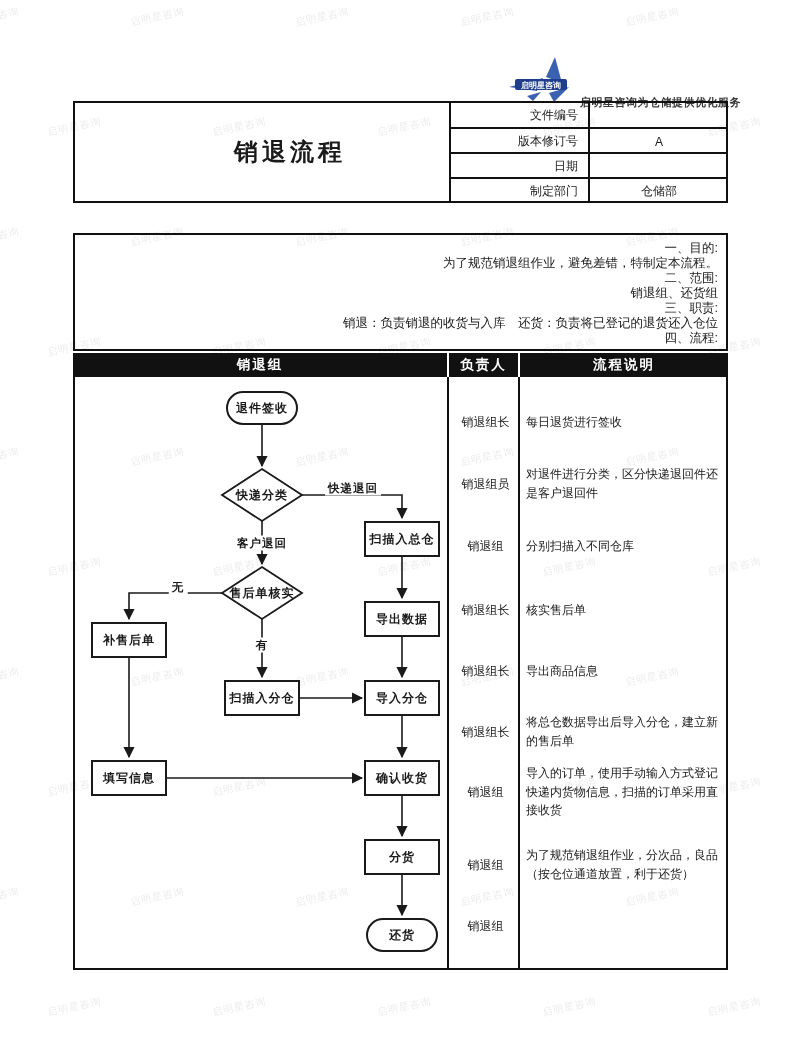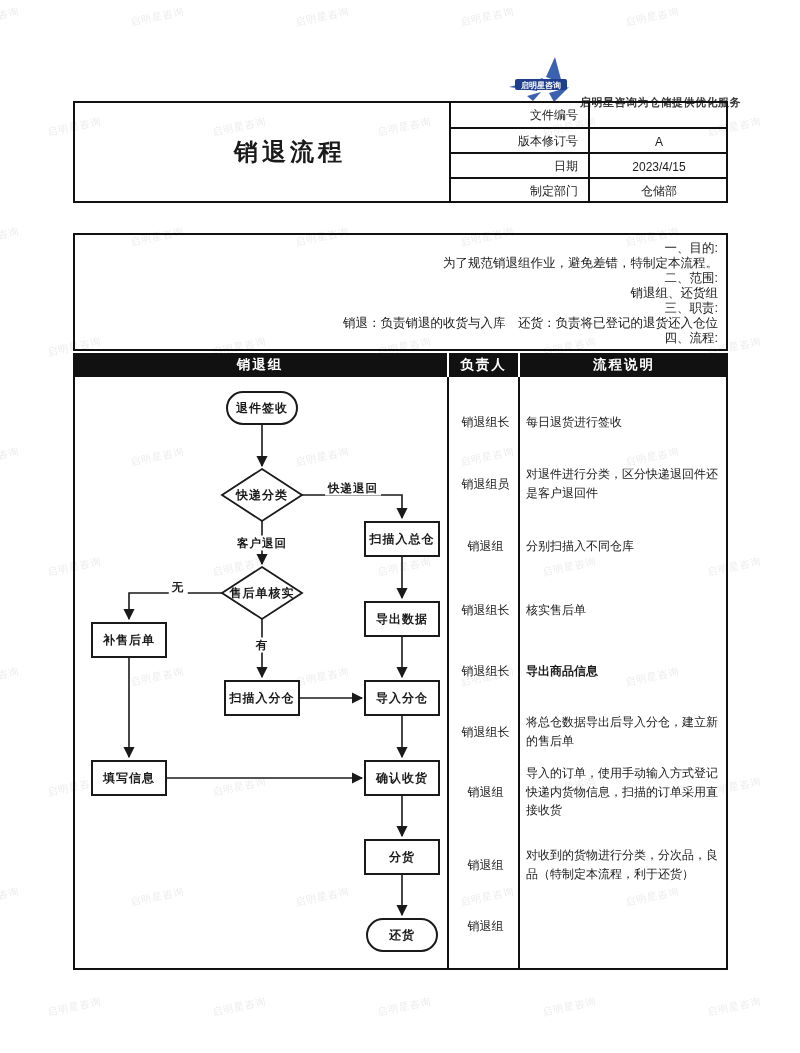--- a/index.html
+++ b/index.html
@@ -136,21 +136,20 @@
       <div class="hdr-title">销退流程</div>
       <div class="hdr-vline" style="left:374px;"></div>
       <div class="hdr-vline" style="left:513px;"></div>
       <div class="hdr-hline" style="top:24px;"></div>
       <div class="hdr-hline" style="top:49px;"></div>
       <div class="hdr-hline" style="top:74px;"></div>
       <div class="hdr-label" style="top:0;">文件编号</div>
       <div class="hdr-label" style="top:26px;">版本修订号</div>
       <div class="hdr-value" style="top:26px;">A</div>
       <div class="hdr-label" style="top:51px;">日期</div>
-      <div class="hdr-value" style="top:51px;">2023/4/15</div>
       <div class="hdr-label" style="top:76px;">制定部门</div>
       <div class="hdr-value" style="top:76px;">仓储部</div>
     </div>
 
     <div class="intro">
       <div class="ln">一、目的:</div>
       <div class="ln ind">为了规范销退组作业，避免差错，特制定本流程。</div>
       <div class="ln">二、范围:</div>
       <div class="ln ind">销退组、还货组</div>
       <div class="ln">三、职责:</div>
@@ -222,28 +221,28 @@
       <div class="role" style="top:107px;">销退组员</div>
       <div class="desc" style="top:107px;">对退件进行分类，区分快递退回件还是客户退回件</div>
 
       <div class="role" style="top:169px;">销退组</div>
       <div class="desc" style="top:169px;">分别扫描入不同仓库</div>
 
       <div class="role" style="top:233px;">销退组长</div>
       <div class="desc" style="top:233px;">核实售后单</div>
 
       <div class="role" style="top:294px;">销退组长</div>
-      <div class="desc" style="top:294px;font-weight:bold;">导出商品信息</div>
+      <div class="desc" style="top:294px;">导出商品信息</div>
 
       <div class="role" style="top:355px;">销退组长</div>
       <div class="desc" style="top:355px;">将总仓数据导出后导入分仓，建立新的售后单</div>
 
       <div class="role" style="top:415px;">销退组</div>
       <div class="desc" style="top:415px;">导入的订单，使用手动输入方式登记快递内货物信息，扫描的订单采用直接收货</div>
 
       <div class="role" style="top:488px;">销退组</div>
-      <div class="desc" style="top:488px;">对收到的货物进行分类，分次品，良品（特制定本流程，利于还货）</div>
+      <div class="desc" style="top:488px;">为了规范销退组作业，分次品，良品（按仓位通道放置，利于还货）</div>
 
       <div class="role" style="top:549px;">销退组</div>
     </div>
 
   </div>
 </div>
 
 </body></html>

